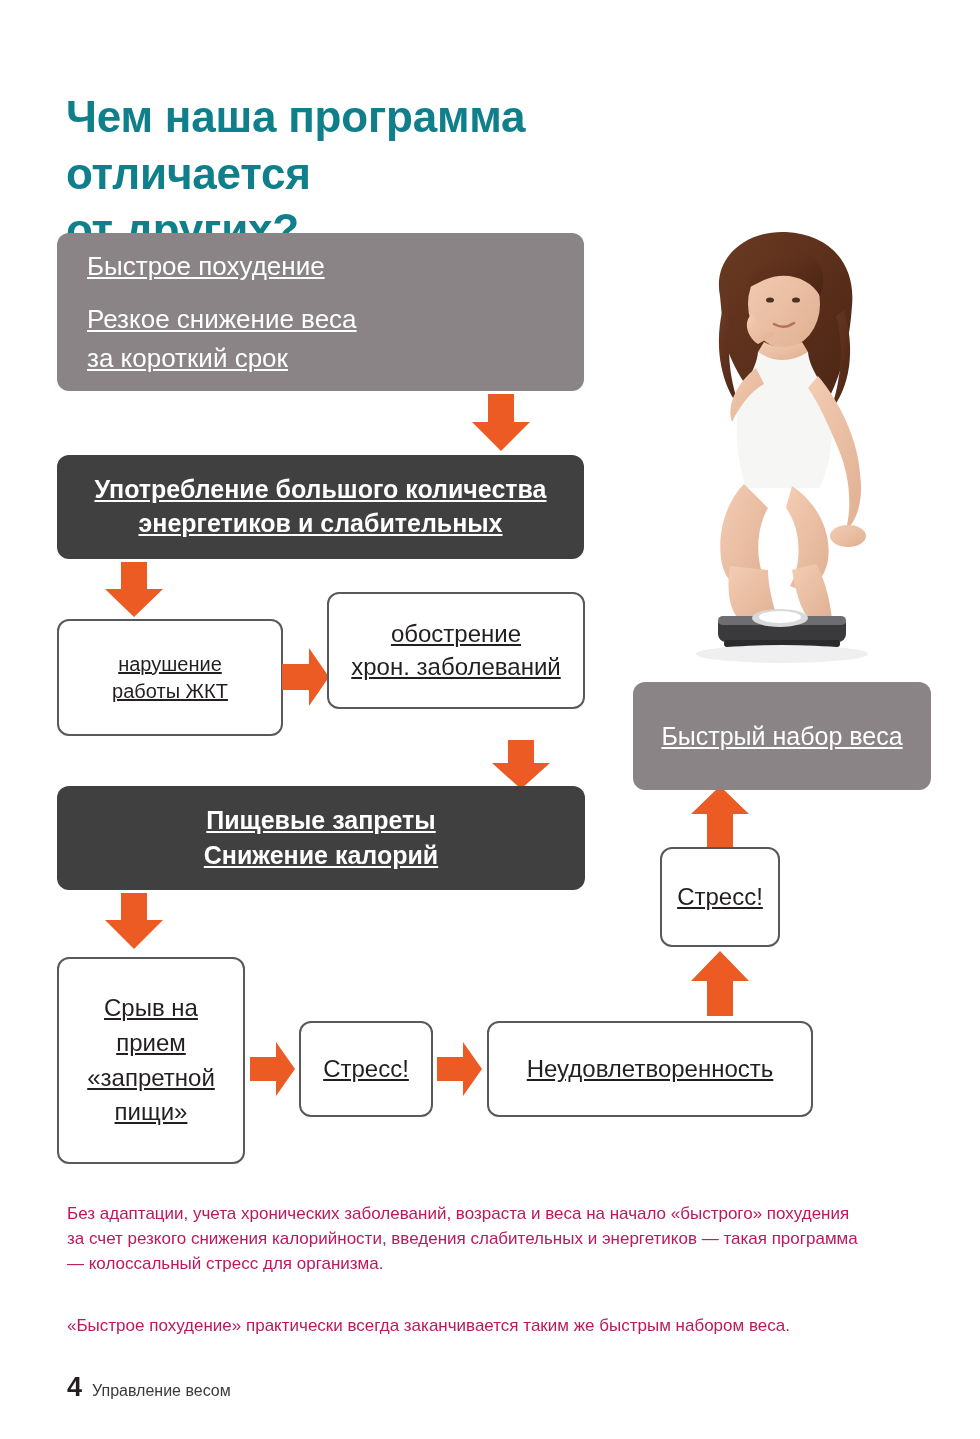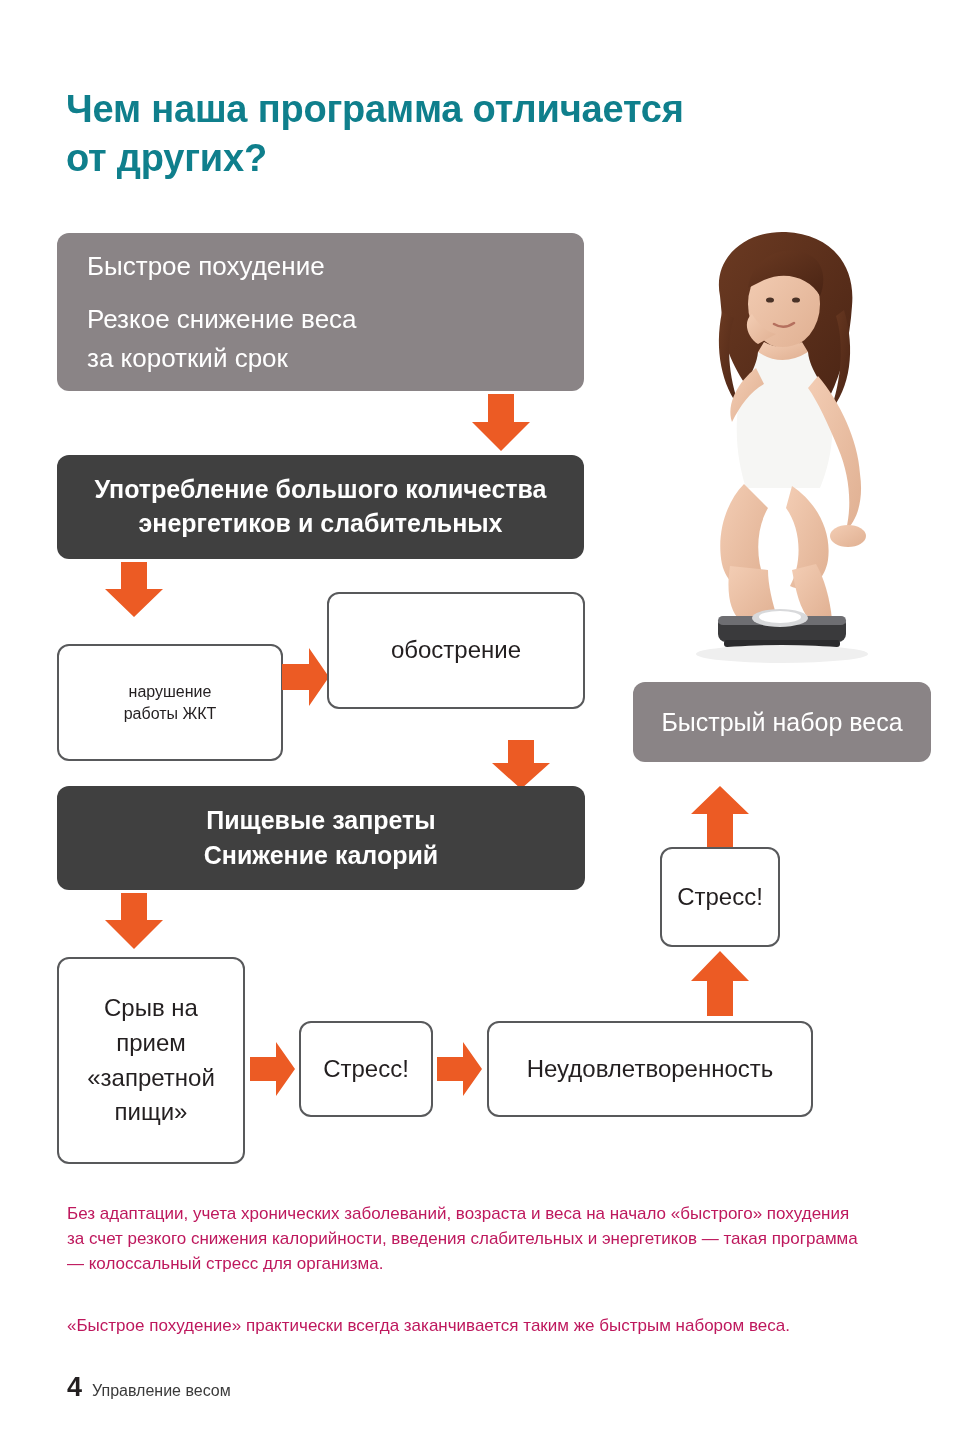--- a/index.html
+++ b/index.html
@@ -19,21 +19,21 @@
     position: absolute;
     inset: 0;
   }
 
   
   .title {
     position: absolute;
     left: 66px;
     top: 60px;
     width: 700px;
-    font-size: 38px;
+    font-size: 44px;
     line-height: 1.28;
     font-weight: 700;
     color: #0f7f8c;
     letter-spacing: -0.2px;
   }
   .title .line { display: block; }
 
   .intro {
     position: absolute;
     left: 67px;
@@ -56,20 +56,21 @@
   .node {
     position: absolute;
     box-sizing: border-box;
     display: flex;
     flex-direction: column;
     align-items: center;
     justify-content: center;
     text-align: center;
     border-radius: 12px;
     pointer-events: auto;
+    text-decoration: underline;
   }
   .node .ln { display: block; width: 100%; }
 
   .node.gray {
     background: #8a8486;
     color: #ffffff;
   }
   .node.dark {
     background: #404040;
     color: #ffffff;
@@ -95,23 +96,22 @@
 
   #node-energy {
     left: 57px; top: 455px; width: 527px; height: 104px;
     font-size: 25px;
     line-height: 1.35;
     padding: 8px 18px;
   }
 
   #node-gi {
     left: 57px; top: 619px; width: 226px; height: 117px;
-    font-size: 16px;
+    font-size: 20px;
     line-height: 1.35;
-    margin-top: 25px;
   }
 
   #node-chronic {
     left: 327px; top: 592px; width: 258px; height: 117px;
     font-size: 24px;
     line-height: 1.35;
   }
 
   #node-food-ban {
     left: 57px; top: 786px; width: 528px; height: 104px;
@@ -134,21 +134,21 @@
     left: 487px; top: 1021px; width: 326px; height: 96px;
     font-size: 24px;
   }
 
   #node-stress-2 {
     left: 660px; top: 847px; width: 120px; height: 100px;
     font-size: 24px;
   }
 
   #node-regain {
-    left: 633px; top: 682px; width: 298px; height: 80px;
+    left: 633px; top: 682px; width: 298px; height: 108px;
     font-size: 25px;
     border-radius: 12px;
   }
 
   
   .arrow { position: absolute; pointer-events: auto; }
   .arrow svg { display: block; }
 
   
   .photo {
@@ -286,20 +286,21 @@
     </div>
 
     <div class="arrow" style="left:282px; top:646px;">
       <svg width="48" height="62" viewBox="0 0 48 62">
           <path d="M0 18 h27 v-16 L47 31 L27 60 v-16 H0 Z" fill="#ec5b24"></path>
         </svg>
     </div>
 
     <div class="node outline" id="node-chronic">
       <span class="ln">обострение</span>
+      <span class="ln">хрон. заболеваний</span>
     </div>
 
     <div class="arrow" style="left:490px; top:740px;">
       <svg width="62" height="50" viewBox="0 0 62 50">
           <path d="M18 0 h26 v23 h16 L31 49 L2 23 h16 Z" fill="#ec5b24"></path>
         </svg>
     </div>
 
     <div class="node dark" id="node-food-ban">
       <span class="ln">Пищевые запреты</span>

